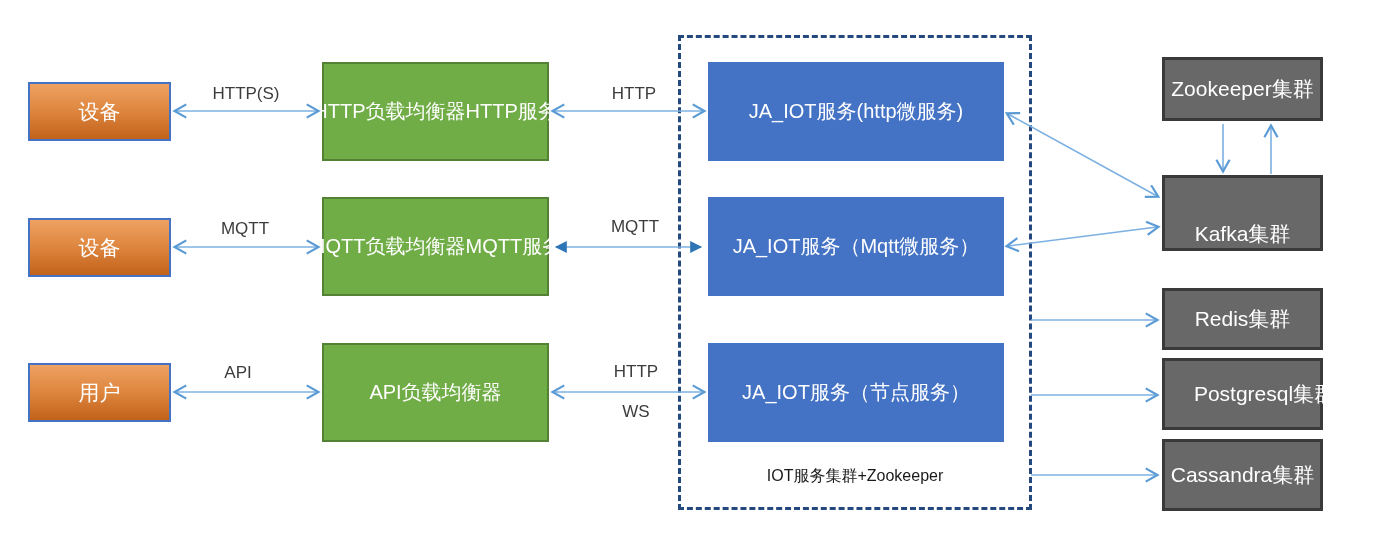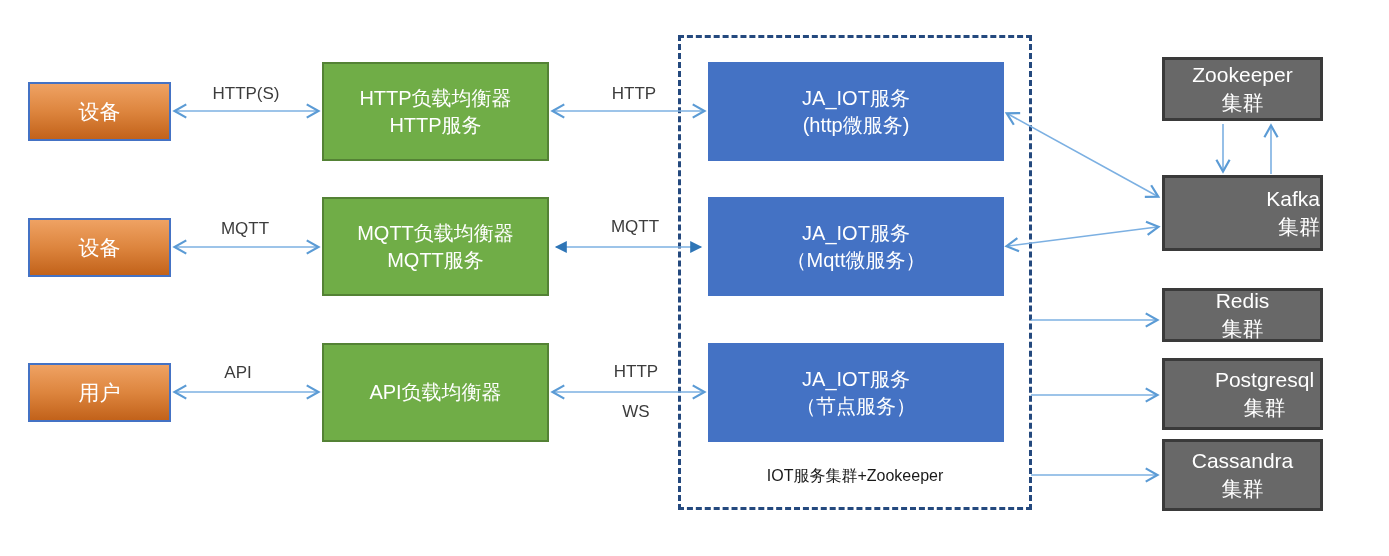--- a/index.html
+++ b/index.html
@@ -1,19 +1,19 @@
 <!DOCTYPE html>
 <html><head>
 <meta charset="utf-8">
 <style>
   html,body{margin:0;padding:0;background:#ffffff;}
   body{font-family:"Liberation Sans","DejaVu Sans",sans-serif;}
   #canvas{position:relative;width:1389px;height:556px;background:#ffffff;overflow:hidden;}
 
-  .node{position:absolute;display:flex;flex-direction:column;align-items:center;justify-content:center;
+  .node{position:absolute;display:flex;flex-direction:row;align-items:center;justify-content:center;
         text-align:center;color:#ffffff;line-height:1.32;box-sizing:border-box;}
   .node span{display:block;white-space:nowrap;}
 
   .orange{width:143px;height:59px;left:28px;
           background:linear-gradient(180deg,#ee9e5c 0%,#e08840 45%,#c express 100%);
           background:linear-gradient(180deg,#efa263 0%,#dd853e 50%,#c2621a 100%);
           border:2px solid #4472c4;font-size:21px;}
   .green{width:227px;height:99px;left:322px;background:#70ad47;border:2px solid #548235;font-size:20px;}
   .blue{width:296px;height:99px;left:708px;background:#4472c4;border:none;font-size:20px;}
   .gray{width:161px;left:1162px;background:#686868;border:3px solid #3a3a3a;font-size:21px;}
@@ -72,21 +72,21 @@
   </div>
 
   <div class="node gray" style="top:57px;height:64px;">
     <span>Zookeeper</span>
     <span>集群</span>
   </div>
   <div class="node gray" style="top:175px;height:76px;align-items:flex-end;">
     <span>Kafka</span>
     <span>集群</span>
   </div>
-  <div class="node gray" style="top:288px;height:54px;">
+  <div class="node gray" style="top:288px;height:62px;">
     <span>Redis</span>
     <span>集群</span>
   </div>
   <div class="node gray" style="top:358px;height:72px;padding-left:44px;">
     <span>Postgresql</span>
     <span>集群</span>
   </div>
   <div class="node gray" style="top:439px;height:72px;">
     <span>Cassandra</span>
     <span>集群</span>

